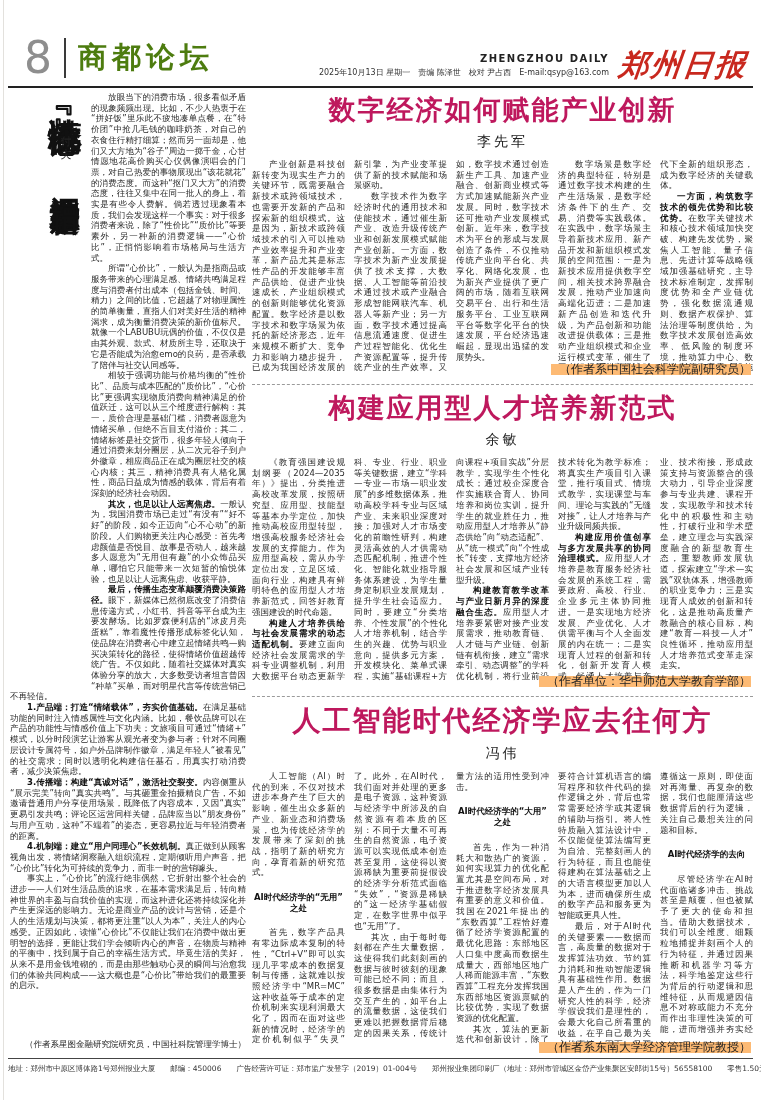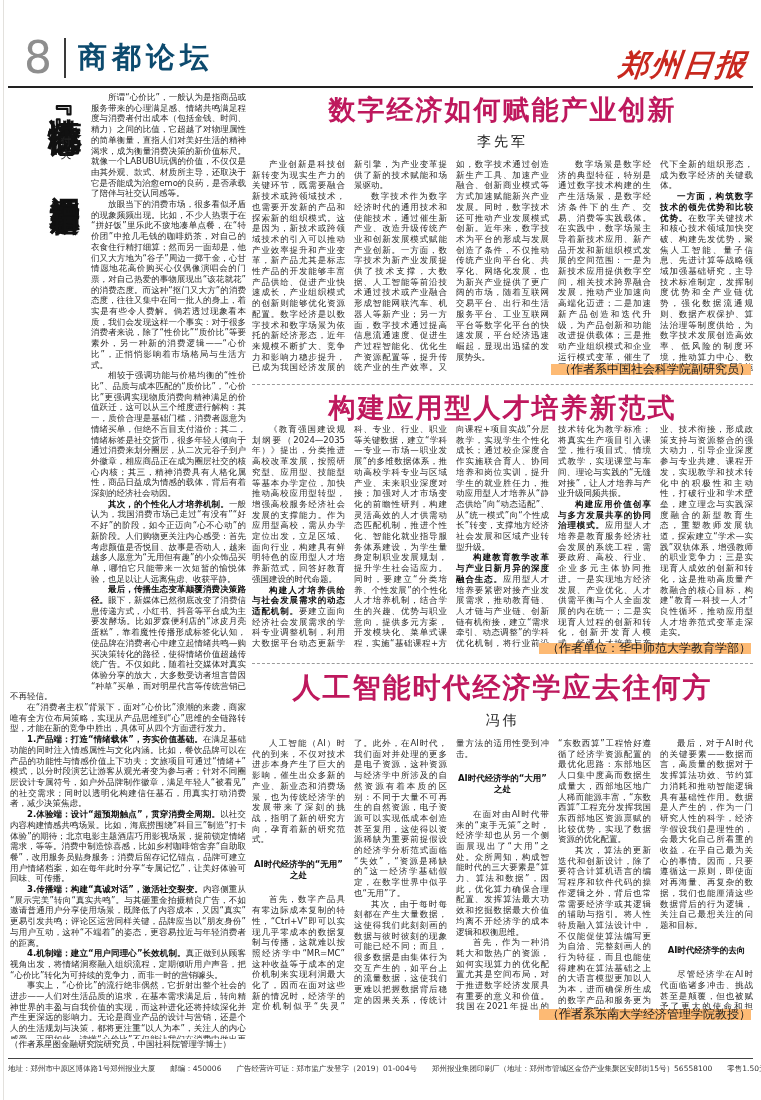--- a/index.html
+++ b/index.html
@@ -6,37 +6,37 @@
   .page{position:relative;width:761px;height:1100px;background:#fff;overflow:hidden;
         font-family:"DejaVu Sans","Liberation Sans",sans-serif;color:#1c1c1c;}
   .edge-line{position:absolute;left:3px;top:0;bottom:0;width:1px;background:#e3e1dd;}
 
   
   .header{position:absolute;left:24px;right:14px;top:34px;height:46px;
           display:flex;justify-content:space-between;align-items:flex-end;}
   .h-left{display:flex;align-items:center;}
   .pagenum{font-size:44px;line-height:44px;color:#8e8e8e;font-weight:400;}
   .h-divider{width:2px;height:40px;background:#3a3a3a;margin:0 12px;}
-  .section{font-size:29px;font-weight:700;letter-spacing:5px;color:#0c4a6e;}
+  .section{font-size:29px;font-weight:700;letter-spacing:5px;color:#4d7c0f;}
   .h-right{display:flex;align-items:flex-end;}
   .h-meta{text-align:right;margin-right:10px;padding-bottom:2px;}
   .eng{font-size:10px;font-weight:700;letter-spacing:1.5px;color:#222;}
   .dateline{font-size:8px;color:#333;margin-top:3px;white-space:nowrap;}
   .paper-logo{color:#c8281e;font-size:30px;line-height:30px;font-weight:900;font-style:italic;
               font-family:"DejaVu Serif","Liberation Serif",serif;transform:skewX(-6deg);
               letter-spacing:2px;}
   .header-rule{position:absolute;left:8px;right:8px;top:86px;border-top:2px solid #222;}
 
   
   .jtext{font-size:8.5px;line-height:10.7px;text-align:justify;color:#2a2a2a;}
   .para{margin:0;text-indent:2em;}
   .para b{font-weight:700;color:#111;}
   .subhead{margin:14px 0;text-indent:0;text-align:center;font-weight:700;color:#111;}
   .note{position:absolute;right:2px;bottom:0;background:#fdba74;font-size:12px;padding-left:8px;color:#222;}
-  .note-center{position:absolute;left:0;right:0;bottom:0;background:#fff;text-align:left;
+  .note-center{position:absolute;left:0;right:0;bottom:0;background:#fff;text-align:right;
                font-size:8.5px;color:#222;}
 
   
   .left-art{position:absolute;left:10px;top:92px;width:236px;height:958px;overflow:hidden;}
   .left-body{position:relative;height:958px;overflow:hidden;}
   .vtitle{float:left;width:72px;height:590px;margin-right:9px;
           writing-mode:vertical-rl;text-orientation:upright;text-align:start;}
   .vt1{display:inline-block;font-size:33px;line-height:1;font-weight:700;letter-spacing:1px;color:#111;}
   .vauthor{display:inline-block;font-size:11px;letter-spacing:6px;margin:18px 0;color:#222;}
   .vt2{display:inline-block;font-size:30px;line-height:1;font-weight:700;letter-spacing:1px;color:#111;}
@@ -63,41 +63,43 @@
 <div class="page">
   <div class="edge-line"></div>
 
   <div class="header">
     <div class="h-left">
       <div class="pagenum">8</div>
       <div class="h-divider"></div>
       <div class="section">商都论坛</div>
     </div>
     <div class="h-right">
+      <div class="h-meta">
+        <div class="eng">ZHENGZHOU DAILY</div>
+        <div class="dateline">2025年10月13日 星期一　责编 陈泽世　校对 尹占西　E-mail:qsyp@163.com</div>
+      </div>
       <div class="paper-logo">郑州日报</div>
     </div>
   </div>
   <div class="header-rule"></div>
 
   <div class="left-art">
     <div class="left-body jtext">
       <div class="vtitle">
         <span class="vt1">读懂『心价比』</span>
         <span class="vauthor">付一夫</span>
         <span class="vt2">洞悉消费市场新逻辑</span>
       </div>
       <div>
+          <p class="para">放眼当下的消费市场，很多看似矛盾的现象频频出现。比如，不少人热衷于在“拼好饭”里乐此不疲地凑单点餐，在“特价团”中抢几毛钱的咖啡奶茶，对自己的衣食住行精打细算；然而另一面却是，他们又大方地为“谷子”周边一掷千金，心甘情愿地花高价购买心仪偶像演唱会的门票，对自己热爱的事物展现出“该花就花”的消费态度。而这种“抠门又大方”的消费态度，往往又集中在同一批人的身上，着实是有些令人费解。倘若透过现象看本质，我们会发现这样一个事实：对于很多消费者来说，除了“性价比”“质价比”等要素外，另一种新的消费逻辑——“心价比”，正悄悄影响着市场格局与生活方式。</p>
           <p class="para">所谓“心价比”，一般认为是指商品或服务带来的心理满足感、情绪共鸣满足程度与消费者付出成本（包括金钱、时间、精力）之间的比值，它超越了对物理属性的简单衡量，直指人们对美好生活的精神渴求，成为衡量消费决策的新价值标尺。就像一个LABUBU玩偶的价值，不仅仅是由其外观、款式、材质所主导，还取决于它是否能成为治愈emo的良药，是否承载了陪伴与社交认同感等。</p>
-          <p class="para">放眼当下的消费市场，很多看似矛盾的现象频频出现。比如，不少人热衷于在“拼好饭”里乐此不疲地凑单点餐，在“特价团”中抢几毛钱的咖啡奶茶，对自己的衣食住行精打细算；然而另一面却是，他们又大方地为“谷子”周边一掷千金，心甘情愿地花高价购买心仪偶像演唱会的门票，对自己热爱的事物展现出“该花就花”的消费态度。而这种“抠门又大方”的消费态度，往往又集中在同一批人的身上，着实是有些令人费解。倘若透过现象看本质，我们会发现这样一个事实：对于很多消费者来说，除了“性价比”“质价比”等要素外，另一种新的消费逻辑——“心价比”，正悄悄影响着市场格局与生活方式。</p>
           <p class="para">相较于强调功能与价格均衡的“性价比”、品质与成本匹配的“质价比”，“心价比”更强调实现物质消费向精神满足的价值跃迁，这可以从三个维度进行解构：其一，质价合理是基础门槛，消费者愿意为情绪买单，但绝不盲目支付溢价；其二，情绪标签是社交货币，很多年轻人倾向于通过消费来划分圈层，从二次元谷子到户外徽章，相应商品正在成为圈层社交的核心内核；其三，精神消费具有人格化属性，商品日益成为情感的载体，背后有着深刻的经济社会动因。</p>
-          <p class="para"><b>其次，的个性化人才培养机制。</b>一般认为，我国消费市场已走过“有没有”“好不好”的阶段，如今正迈向“心不心动”的新阶段。人们购物更关注内心感受：首先考虑颜值是否悦目、故事是否动人，越来越多人愿意为“无用但有趣”的小众饰品买单，哪怕它只能带来一次短暂的愉悦体验，也足以让人远离焦虑、收获平静。</p>
+          <p class="para"><b>其次，也足以让人远离焦虑。</b>一般认为，我国消费市场已走过“有没有”“好不好”的阶段，如今正迈向“心不心动”的新阶段。人们购物更关注内心感受：首先考虑颜值是否悦目、故事是否动人，越来越多人愿意为“无用但有趣”的小众饰品买单，哪怕它只能带来一次短暂的愉悦体验，也足以让人远离焦虑、收获平静。</p>
           <p class="para"><b>最后，传播生态变革颠覆消费决策路径。</b>眼下，新媒体已然彻底改变了消费信息传递方式，小红书、抖音等平台成为主要发酵场。比如罗森便利店的“冰皮月亮蛋糕”，靠着魔性传播形成标签化认知，使品牌在消费者心中建立起情绪共鸣—购买决策转化的路径，使得情绪价值超越传统广告。不仅如此，随着社交媒体对真实体验分享的放大，大多数受访者坦言曾因“种草”买单，而对明星代言等传统营销已不再轻信。</p>
-          <p class="para">在“消费者主权”背景下，面对“心价比”浪潮的来袭，商家唯有全方位布局策略，实现从产品思维到“心”思维的全链路转型，才能在新的竞争中胜出，具体可从四个方面进行发力。</p>
           <p class="para"><b>1.产品端：打造“情绪载体”，夯实价值基础。</b>在满足基础功能的同时注入情感属性与文化内涵。比如，餐饮品牌可以在产品的功能性与情感价值上下功夫；文旅项目可通过“情绪+”模式，以分时段演艺让游客从观光者变为参与者；针对不同圈层设计专属符号，如户外品牌制作徽章，满足年轻人“被看见”的社交需求；同时以透明化构建信任基石，用真实打动消费者，减少决策焦虑。</p>
-          <p class="para"><b>2.体验端：设计“超预期触点”，贯穿消费全周期。</b>以社交内容构建情感共鸣场景。比如，海底捞围绕“科目三”制造“打卡体验”的期待；北京电影主题酒店巧用影视场景，提前锁定情绪需求，等等。消费中制造惊喜感，比如乡村咖啡馆舍弃“自助取餐”，改用服务员贴身服务；消费后留存记忆锚点，品牌可建立用户情绪档案，如在每年此时分享“专属记忆”，让美好体验可回味、可传播。</p>
           <p class="para"><b>3.传播端：构建“真诚对话”，激活社交裂变。</b>内容侧重从“展示完美”转向“真实共鸣”。与其砸重金拍摄精良广告，不如邀请普通用户分享使用场景，既降低了内容成本，又因“真实”更易引发共鸣；评论区运营同样关键，品牌应当以“朋友身份”与用户互动，这种“不端着”的姿态，更容易拉近与年轻消费者的距离。</p>
           <p class="para"><b>4.机制端：建立“用户同理心”长效机制。</b>真正做到从顾客视角出发，将情绪洞察融入组织流程，定期倾听用户声音，把“心价比”转化为可持续的竞争力，而非一时的营销噱头。</p>
           <p class="para">事实上，“心价比”的流行绝非偶然，它折射出整个社会的进步——人们对生活品质的追求，在基本需求满足后，转向精神世界的丰盈与自我价值的实现，而这种进化还将持续深化并产生更深远的影响力。无论是商业产品的设计与营销，还是个人的生活规划与决策，都将更注重“以人为本”，关注人的内心感受。正因如此，读懂“心价比”不仅能让我们在消费中做出更明智的选择，更能让我们学会倾听内心的声音，在物质与精神的平衡中，找到属于自己的幸福生活方式。毕竟生活的美好，从来不是用金钱堆砌的，而是由那些触动心灵的瞬间与治愈我们的体验共同构成——这大概也是“心价比”带给我们的最重要的启示。</p>
         </div>
       <div class="note-center">（作者系星图金融研究院研究员，中国社科院管理学博士）</div>
     </div>
   </div>
 
   <div class="right-region">
 
@@ -110,20 +112,21 @@
           <p class="para">数字技术作为数字经济时代的通用技术和使能技术，通过催生新产业、改造升级传统产业和创新发展模式赋能产业创新。一方面，数字技术为新产业发展提供了技术支撑，大数据、人工智能等前沿技术通过技术或产业融合形成智能网联汽车、机器人等新产业；另一方面，数字技术通过提高信息流通速度、促进生产过程智能化、优化生产资源配置等，提升传统产业的生产效率。又如，数字技术通过创造新生产工具、加速产业融合、创新商业模式等方式加速赋能新兴产业发展。同时，数字技术还可推动产业发展模式创新。近年来，数字技术为平台的形成与发展创造了条件，不仅推动传统产业向平台化、共享化、网络化发展，也为新兴产业提供了更广阔的市场，随着互联网交易平台、出行和生活服务平台、工业互联网平台等数字化平台的快速发展，平台经济迅速崛起，显现出迅猛的发展势头。</p>
           <p class="para">数字场景是数字经济的典型特征，特别是通过数字技术构建的生产生活场景，是数字经济条件下的生产、交易、消费等实践载体。在实践中，数字场景主导着新技术应用、新产品开发和新组织模式发展的空间范围：一是为新技术应用提供数字空间，相关技术跨界融合发展，推动产业加速向高端化迈进；二是加速新产品创造和迭代升级，为产品创新和功能改进提供载体；三是推动产业组织模式和企业运行模式变革，催生了平台组织等数字经济时代下全新的组织形态，成为数字经济的关键载体。</p>
           <p class="para"><b>一方面，构筑数字技术的领先优势和比较优势。</b>在数字关键技术和核心技术领域加快突破、构建先发优势，聚焦人工智能、量子信息、先进计算等战略领域加强基础研究，主导技术标准制定，发挥制度优势和全产业链优势，强化数据流通规则、数据产权保护、算法治理等制度供给，为数字技术发展创造高效率、低风险的制度环境，推动算力中心、数据中心等数字基础设施和云服务、AI平台等数字平台与产业链协同布局，以降低边际成本、提高创新扩散效率。</p>
         </div>
     </div>
 
     <div class="sep-dash"></div>
 
     <div>
       <h1 class="art-title t-big">构建应用型人才培养新范式</h1>
+      <div class="byline">余敏</div>
       <div class="cols cols-a2 jtext">
         <div class="note">（作者单位：华中师范大学教育学部）</div>
       <p class="para">《教育强国建设规划纲要（2024—2035年）》提出，分类推进高校改革发展，按照研究型、应用型、技能型等基本办学定位，加快推动高校应用型转型，增强高校服务经济社会发展的支撑能力。作为应用型高校，需从办学定位出发，立足区域、面向行业，构建具有鲜明特色的应用型人才培养新范式，回答好教育强国建设的时代命题。</p>
           <p class="para"><b>构建人才培养供给与社会发展需求的动态适配机制。</b>要建立面向经济社会发展需求的学科专业调整机制，利用大数据平台动态更新学科、专业、行业、职业等关键数据，建立“学科—专业—市场—职业发展”的多维数据体系，推动高校学科专业与区域产业、未来职业深度对接；加强对人才市场变化的前瞻性研判，构建灵活高效的人才供需动态匹配机制，推进个性化、智能化就业指导服务体系建设，为学生量身定制职业发展规划，提升学生社会适应力。同时，要建立“分类培养、个性发展”的个性化人才培养机制，结合学生的兴趣、优势与职业意向，提供多元方案，开发模块化、菜单式课程，实施“基础课程+方向课程+项目实战”分层教学，实现学生个性化成长；通过校企深度合作实施联合育人、协同培养和岗位实训，提升学生的就业胜任力，推动应用型人才培养从“静态供给”向“动态适配”、从“统一模式”向“个性成长”转变，支撑地方经济社会发展和区域产业转型升级。</p>
           <p class="para"><b>构建教育教学改革与产业日新月异的深度融合生态。</b>应用型人才培养要紧密对接产业发展需求，推动教育链、人才链与产业链、创新链有机衔接，建立“需求牵引、动态调整”的学科优化机制，将行业前沿技术转化为教学标准；将真实生产项目引入课堂，推行项目式、情境式教学，实现课堂与车间、理论与实践的“无缝对接”，让人才培养与产业升级同频共振。</p>
           <p class="para"><b>构建应用价值创享与多方发展共享的协同治理模式。</b>应用型人才培养是教育服务经济社会发展的系统工程，需要政府、高校、行业、企业多元主体协同推进。一是实现地方经济发展、产业优化、人才供需平衡与个人全面发展的内在统一；二是实现育人过程的创新和转化，创新开发育人模式，畅通人才培养与产业、技术衔接，形成政策支持与资源整合的强大动力，引导企业深度参与专业共建、课程开发，实现教学和技术转化中的积极性和主动性，打破行业和学术壁垒，建立理念与实践深度融合的新型教育生态，重塑教师发展轨道，探索建立“学术—实践”双轨体系，增强教师的职业竞争力；三是实现育人成效的创新和转化，这是推动高质量产教融合的核心目标，构建“教育—科技—人才”良性循环，推动应用型人才培养范式变革走深走实。</p>
         </div>
     </div>
 
     <div class="sep-dash"></div>
@@ -131,21 +134,20 @@
     <div>
       <h1 class="art-title t-ai">人工智能时代经济学应去往何方</h1>
       <div class="byline">冯伟</div>
       <div class="cols cols-a3 jtext">
         <div class="note">（作者系东南大学经济管理学院教授）</div>
       <p class="para">人工智能（AI）时代的到来，不仅对技术进步本身产生了巨大的影响，催生出众多新的产业、新业态和消费场景，也为传统经济学的发展带来了深刻的挑战，指明了新的研究方向，孕育着新的研究范式。</p>
           <p class="subhead">AI时代经济学的“无用”之处</p>
           <p class="para">首先，数字产品具有零边际成本复制的特性，“Ctrl+V”即可以实现几乎零成本的数据复制与传播，这就难以按照经济学中“MR=MC”这种收益等于成本的定价机制来实现利润最大化了，因而在面对这些新的情况时，经济学的定价机制似乎“失灵”了。此外，在AI时代，我们面对并处理的更多是电子资源，这种资源与经济学中所涉及的自然资源有着本质的区别：不同于大量不可再生的自然资源，电子资源可以实现低成本创造甚至复用，这使得以资源稀缺为重要前提假设的经济学分析范式面临“失效”，“资源是稀缺的”这一经济学基础假定，在数字世界中似乎也“无用”了。</p>
           <p class="para">其次，由于每时每刻都在产生大量数据，这使得我们此刻刻画的数据与彼时彼刻的现象可能已经不同；而且，很多数据是由集体行为交互产生的，如平台上的流量数据，这使我们更难以把握数据背后稳定的因果关系，传统计量方法的适用性受到冲击。</p>
           <p class="subhead">AI时代经济学的“大用”之处</p>
-          <p class="para">在面对由AI时代带来的“束手无策”之时，经济学却也从另一个侧面展现出了“大用”之处。众所周知，构成智能时代的三大要素是“算力、算法和数据”，因此，优化算力确保合理配置、发挥算法最大功效和挖掘数据最大价值均离不开经济学的成本逻辑和权衡思维。</p>
           <p class="para">首先，作为一种消耗大和散热广的资源，如何实现算力的优化配置尤其是空间布局，对于推进数字经济发展具有重要的意义和价值。我国在2021年提出的“东数西算”工程恰好遵循了经济学资源配置的最优化思路：东部地区人口集中度高而数据生成量大，西部地区地广人稀而能源丰富，“东数西算”工程充分发挥我国东西部地区资源禀赋的比较优势，实现了数据资源的优化配置。</p>
           <p class="para">其次，算法的更新迭代和创新设计，除了要符合计算机语言的编写程序和软件代码的操作逻辑之外，背后也常常需要经济学或其逻辑的辅助与指引。将人性特质融入算法设计中，不仅能促使算法编写更为自洽、完整刻画人的行为特征，而且也能使得建构在算法基础之上的大语言模型更加以人为本，进而确保所生成的数字产品和服务更为智能或更具人性。</p>
           <p class="para">最后，对于AI时代的关键要素——数据而言，高质量的数据对于发挥算法功效、节约算力消耗和推动智能逻辑具有基础性作用。数据是人产生的，作为一门研究人性的科学，经济学假设我们是理性的，会最大化自己所看重的收益，在乎自己最为关心的事情。因而，只要遵循这一原则，即使面对再海量、再复杂的数据，我们也能厘清这些数据背后的行为逻辑，关注自己最想关注的问题和目标。</p>
           <p class="subhead">AI时代经济学的去向</p>
           <p class="para">尽管经济学在AI时代面临诸多冲击、挑战甚至是颠覆，但也被赋予了更大的使命和担当。借助大数据技术，我们可以全维度、细颗粒地捕捉并刻画个人的行为特征，并通过因果推断和机器学习等方法，科学地鉴定这些行为背后的行动逻辑和思维特征，从而规避因信息不对称或能力不充分而作出非理性决策的可能，进而增强并夯实经济学的可信性和可解释力。</p>
         </div>
     </div>
   </div>
 
   <div class="footer">

